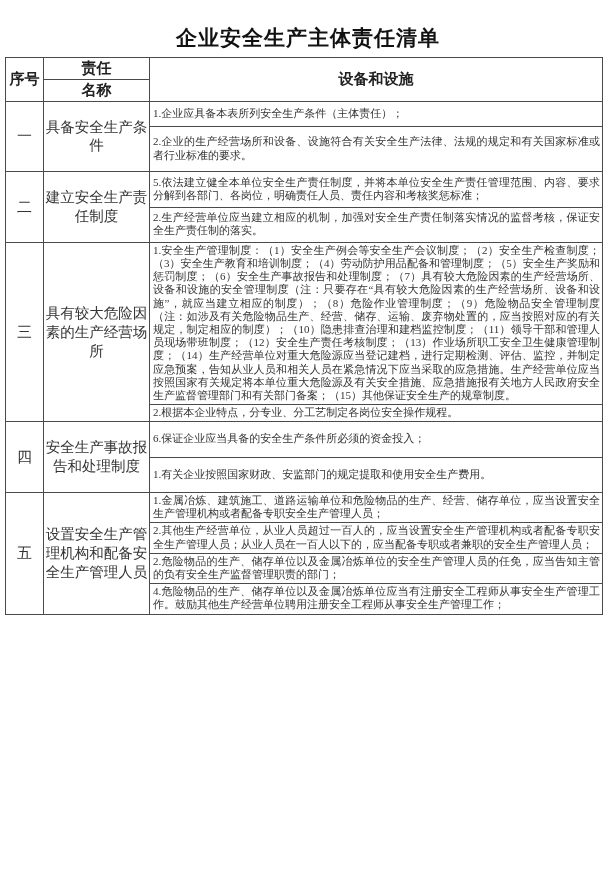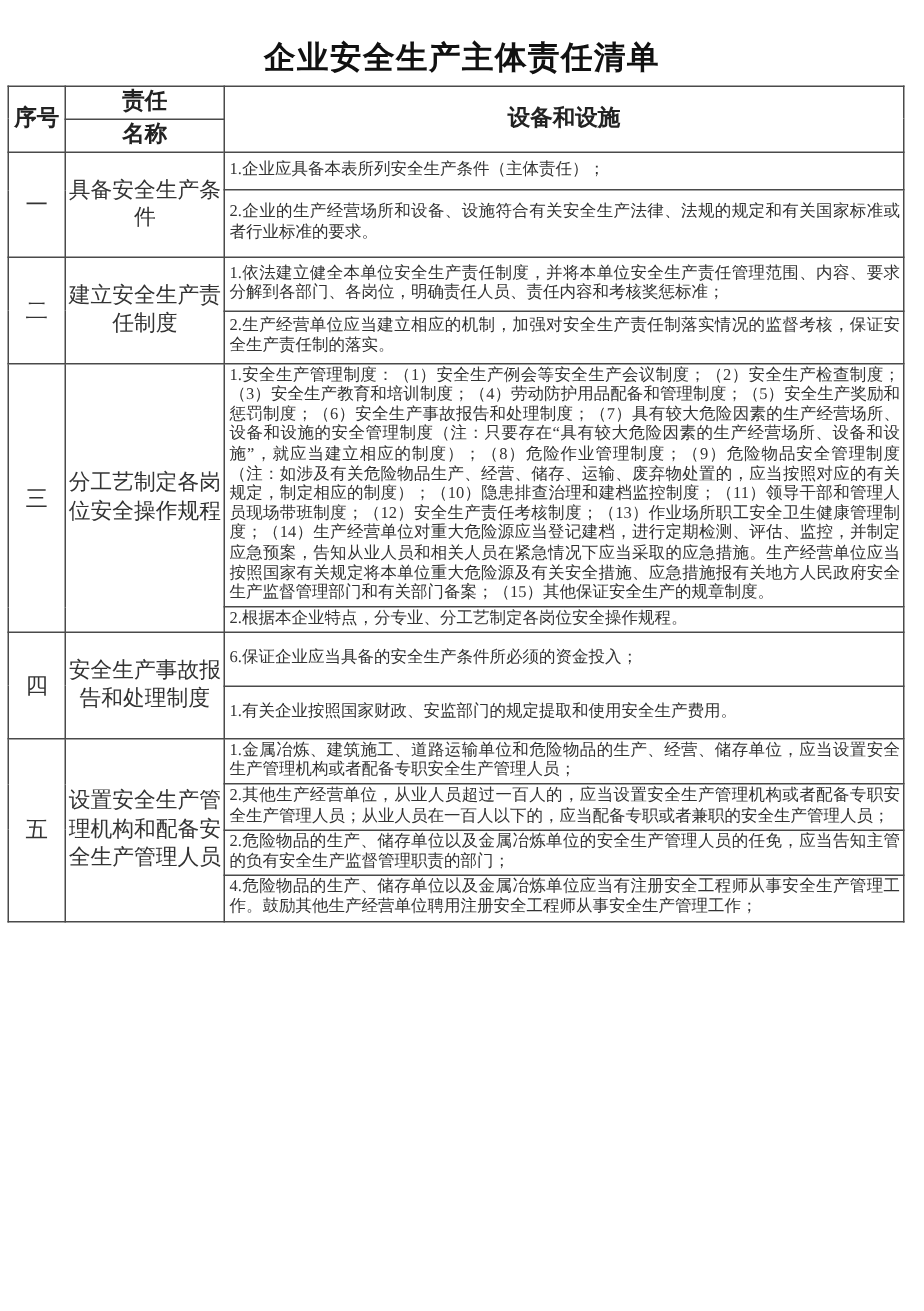--- a/index.html
+++ b/index.html
@@ -66,29 +66,29 @@
         <td class="name-cell" rowspan="2">具备安全生产条件</td>
         <td class="content-cell">1.企业应具备本表所列安全生产条件（主体责任）；</td>
       </tr>
       <tr>
         <td class="content-cell">2.企业的生产经营场所和设备、设施符合有关安全生产法律、法规的规定和有关国家标准或者行业标准的要求。</td>
       </tr>
 
       <tr>
         <td class="serial-cell" rowspan="2">二</td>
         <td class="name-cell" rowspan="2">建立安全生产责任制度</td>
-        <td class="content-cell">1.依法建立健全本单位安全生产责任制度，并将本单位安全生产责任管理范围、内容、要求分解到各部门、各岗位，明确责任人员、责任内容和考核奖惩标准；</td>
+        <td class="content-cell">5.依法建立健全本单位安全生产责任制度，并将本单位安全生产责任管理范围、内容、要求分解到各部门、各岗位，明确责任人员、责任内容和考核奖惩标准；</td>
       </tr>
       <tr>
         <td class="content-cell">2.生产经营单位应当建立相应的机制，加强对安全生产责任制落实情况的监督考核，保证安全生产责任制的落实。</td>
       </tr>
 
       <tr>
         <td class="serial-cell" rowspan="2">三</td>
-        <td class="name-cell" rowspan="2">分工艺制定各岗位安全操作规程</td>
+        <td class="name-cell" rowspan="2">具有较大危险因素的生产经营场所</td>
         <td class="content-cell">1.安全生产管理制度：（1）安全生产例会等安全生产会议制度；（2）安全生产检查制度；（3）安全生产教育和培训制度；（4）劳动防护用品配备和管理制度；（5）安全生产奖励和惩罚制度；（6）安全生产事故报告和处理制度；（7）具有较大危险因素的生产经营场所、设备和设施的安全管理制度（注：只要存在“具有较大危险因素的生产经营场所、设备和设施”，就应当建立相应的制度）；（8）危险作业管理制度；（9）危险物品安全管理制度（注：如涉及有关危险物品生产、经营、储存、运输、废弃物处置的，应当按照对应的有关规定，制定相应的制度）；（10）隐患排查治理和建档监控制度；（11）领导干部和管理人员现场带班制度；（12）安全生产责任考核制度；（13）作业场所职工安全卫生健康管理制度；（14）生产经营单位对重大危险源应当登记建档，进行定期检测、评估、监控，并制定应急预案，告知从业人员和相关人员在紧急情况下应当采取的应急措施。生产经营单位应当按照国家有关规定将本单位重大危险源及有关安全措施、应急措施报有关地方人民政府安全生产监督管理部门和有关部门备案；（15）其他保证安全生产的规章制度。</td>
       </tr>
       <tr>
         <td class="content-cell">2.根据本企业特点，分专业、分工艺制定各岗位安全操作规程。</td>
       </tr>
 
       <tr>
         <td class="serial-cell" rowspan="2">四</td>
         <td class="name-cell" rowspan="2">安全生产事故报告和处理制度</td>
         <td class="content-cell">6.保证企业应当具备的安全生产条件所必须的资金投入；</td>

